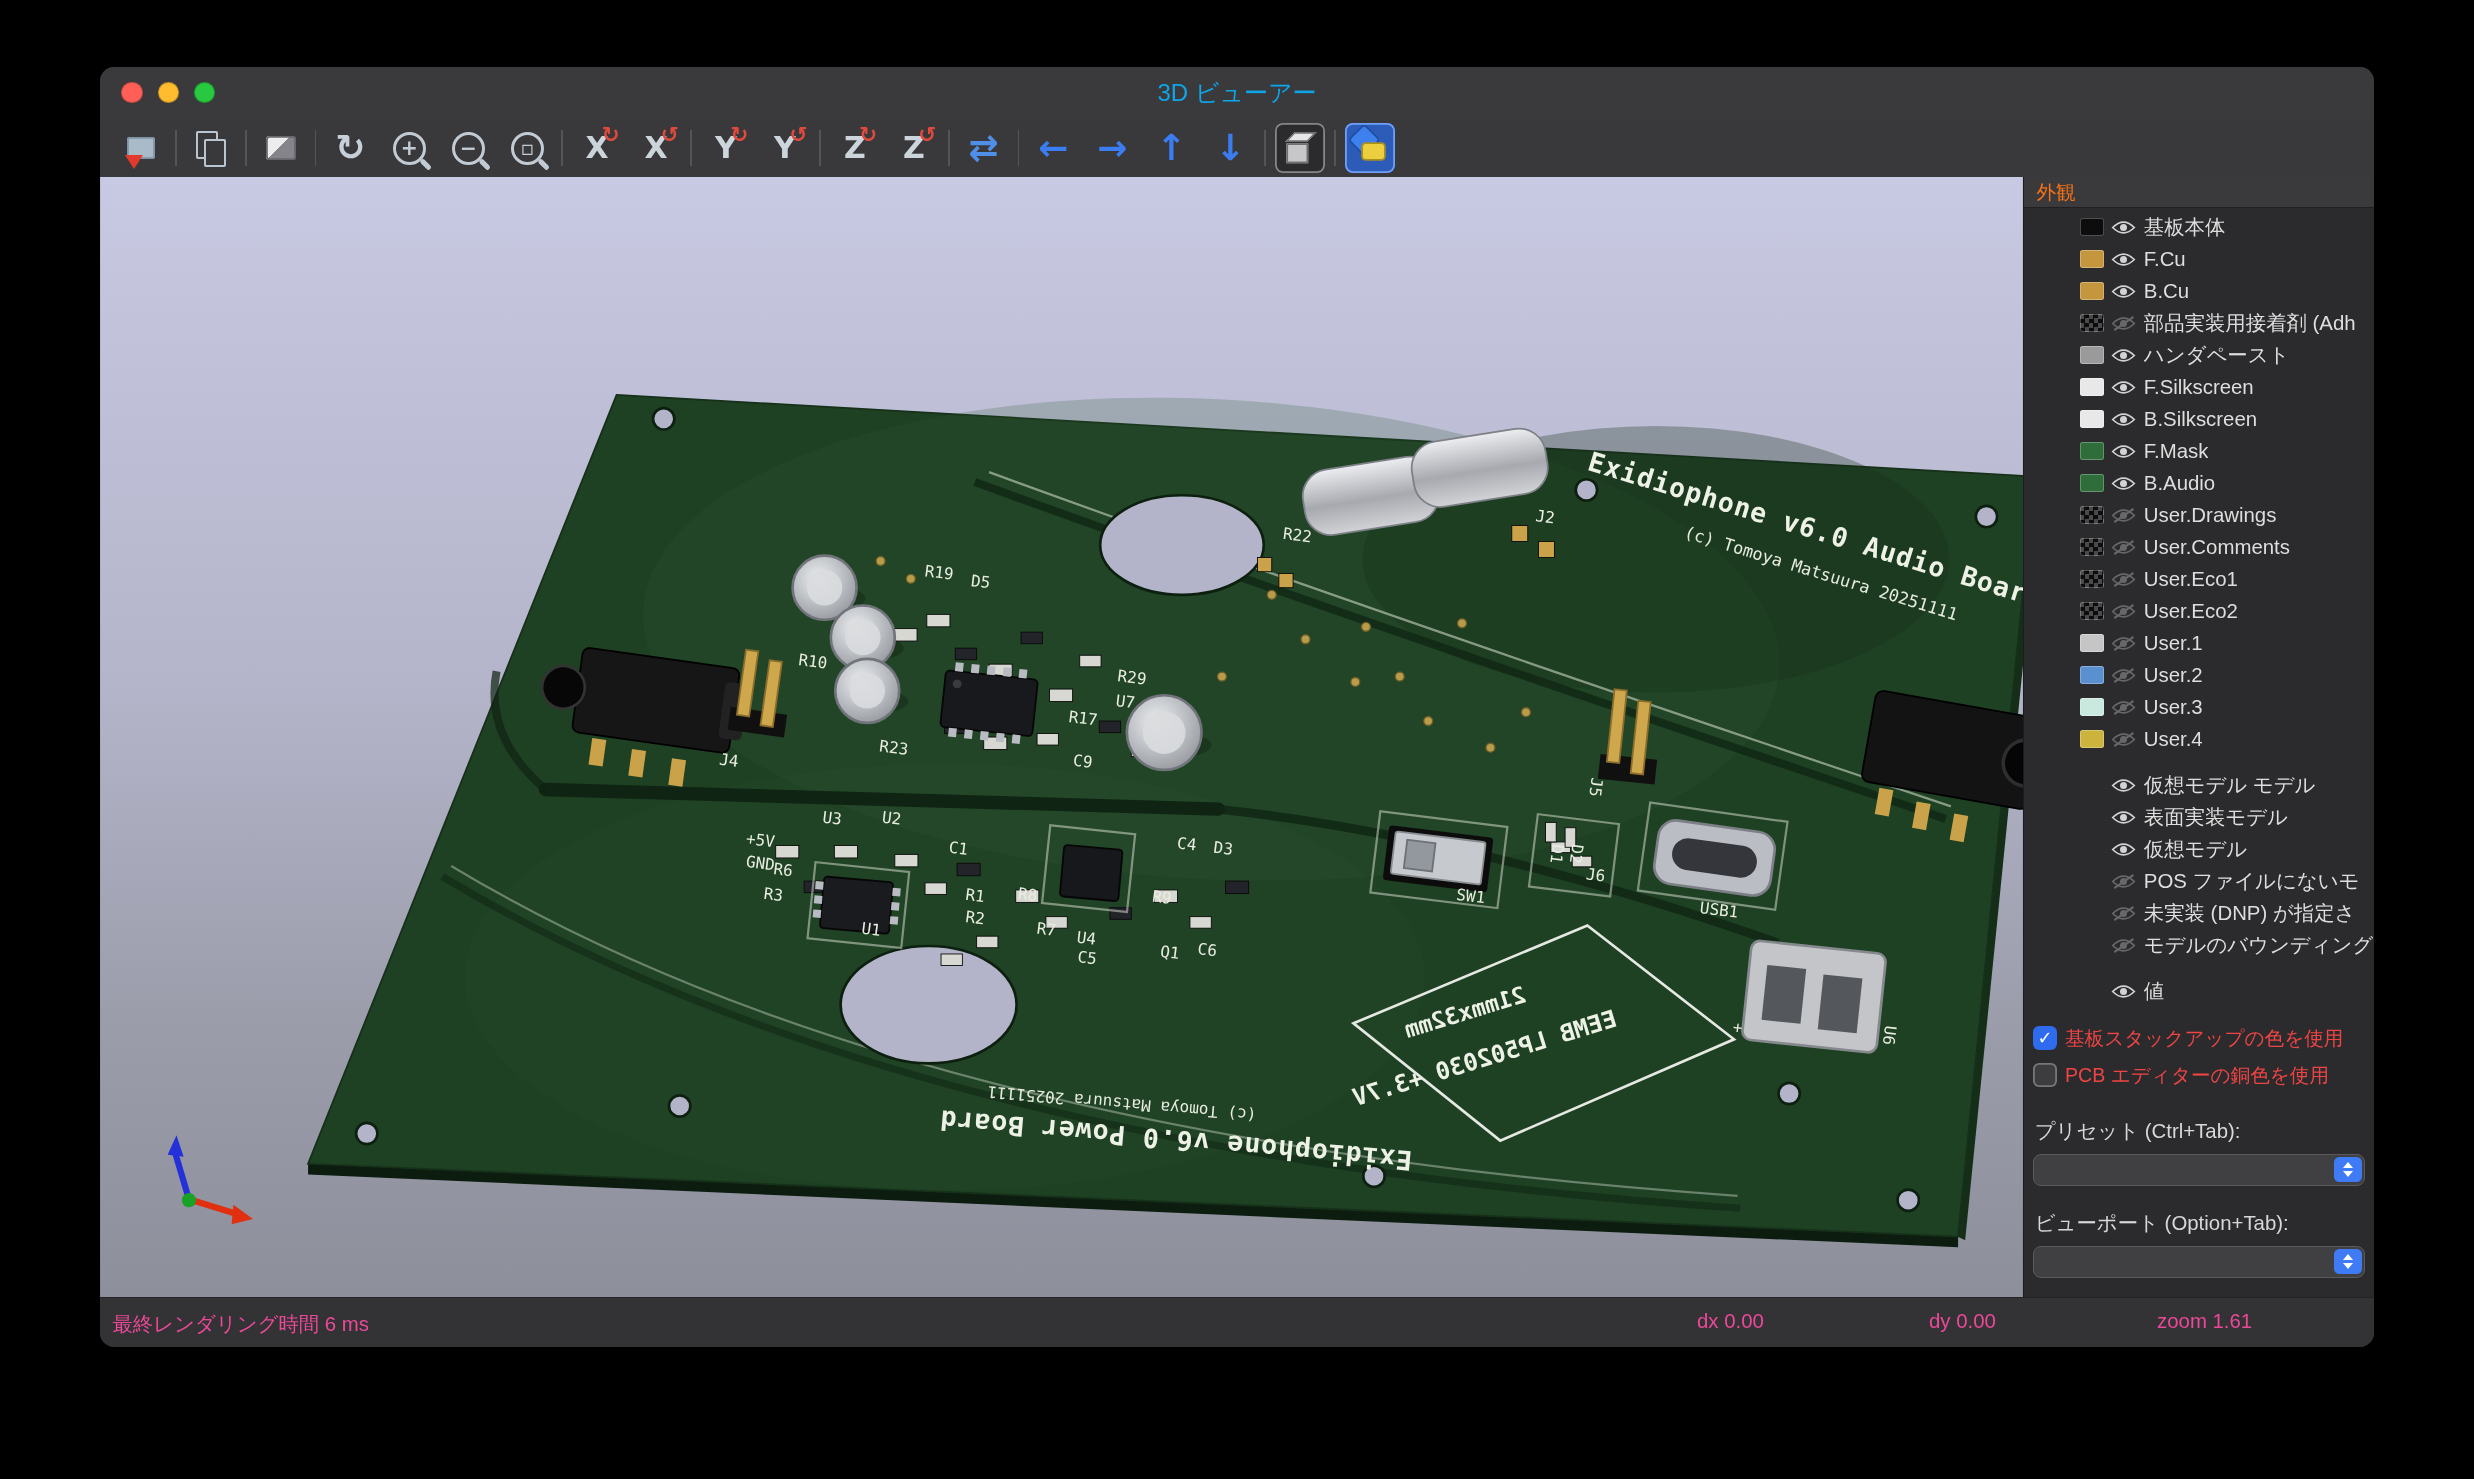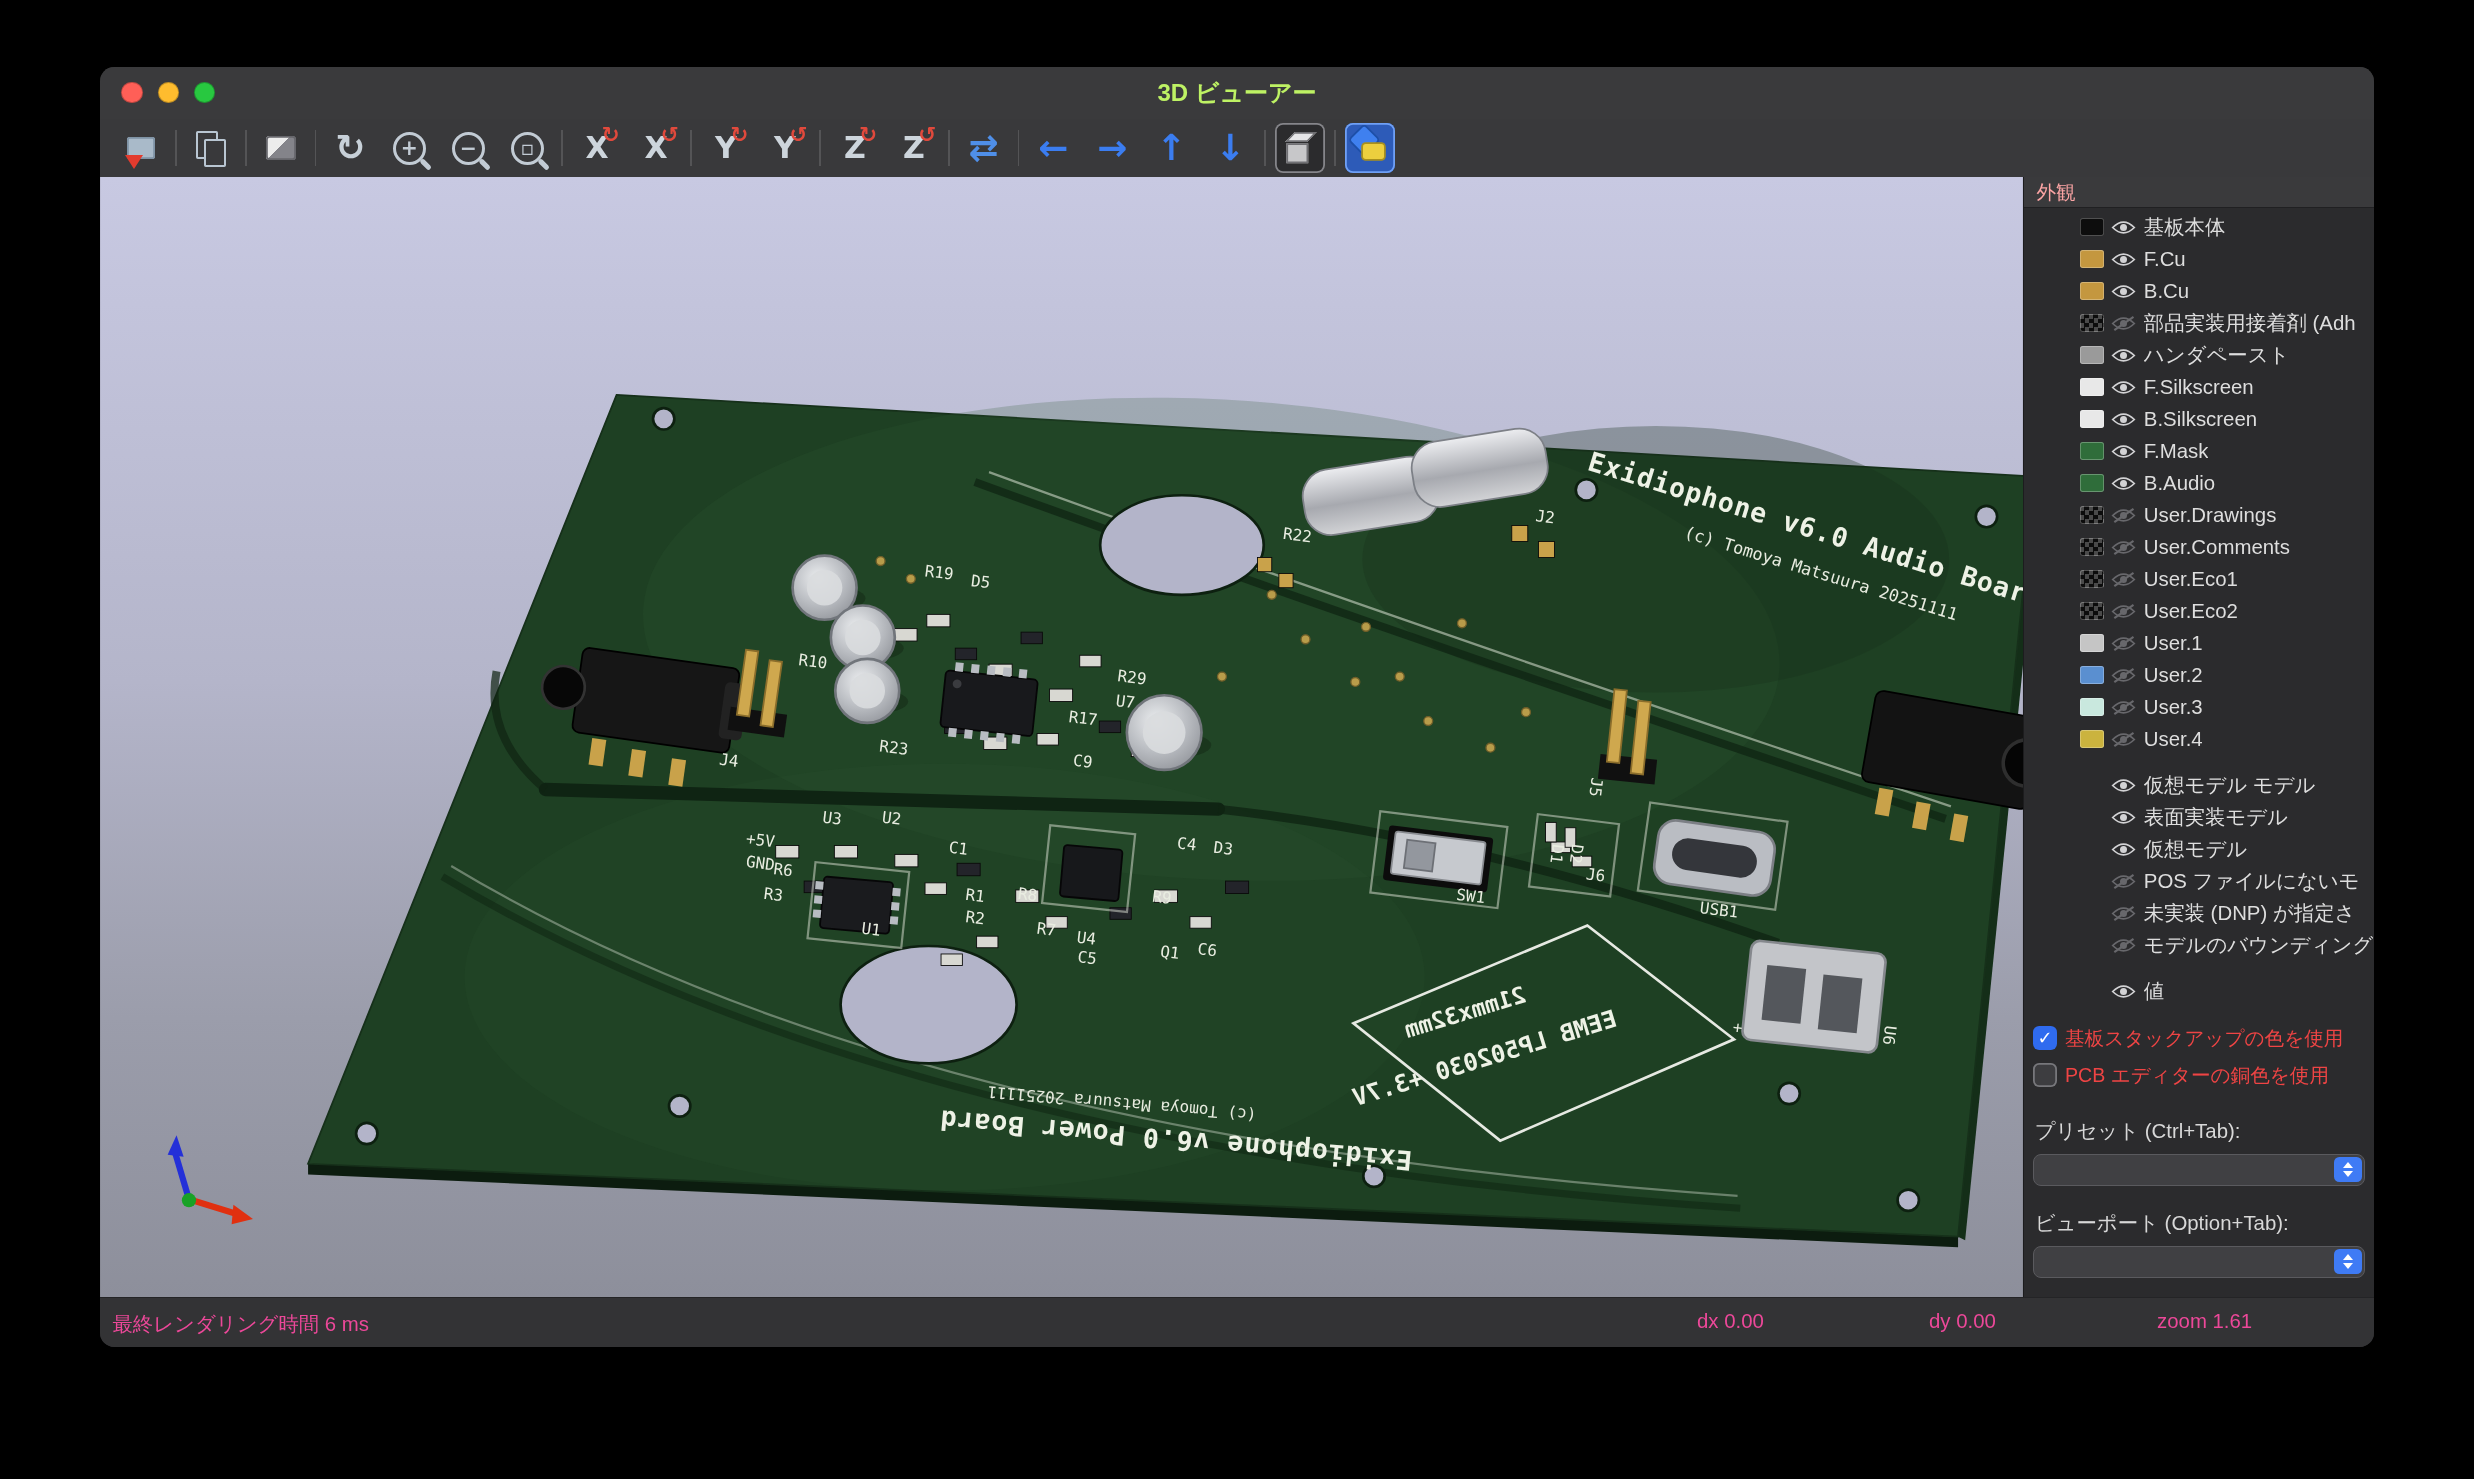--- a/index.html
+++ b/index.html
@@ -6,21 +6,21 @@
   body{width:2475px;height:1479px;overflow:hidden;font-family:"Liberation Sans","DejaVu Sans",sans-serif;}
   .screen{position:relative;width:2475px;height:1479px;background:#000;}
   .window{position:absolute;left:100px;top:67px;width:2274px;height:1280px;background:#2b2b2d;
           border-radius:14.2px;overflow:hidden;box-shadow:0 30px 80px rgba(0,0,0,.75);}
   
   .titlebar{position:absolute;left:0;top:0;width:100%;height:52px;background:#3a3a3c;
             border-bottom:0.9px solid #242426;display:flex;align-items:center;justify-content:center;}
   .traffic{position:absolute;left:21.3px;top:15px;display:flex;gap:15px;}
   .tl{width:21.3px;height:21.3px;border-radius:50%;box-shadow:inset 0 0 0 0.9px rgba(0,0,0,.25);}
   .tl.red{background:#ff5f57}.tl.yellow{background:#febc2e}.tl.green{background:#28c840}
-  .wtitle{color:#bef264;font-size:24px;font-weight:bold;}
+  .wtitle{color:#0ea5e9;font-size:24px;font-weight:normal;}
   
   .toolbar{position:absolute;left:0;top:52px;width:100%;height:59px;background:#39393b;
            border-bottom:0.9px solid #242426;display:flex;align-items:center;gap:9px;padding-left:16px;box-sizing:border-box;}
   .tb-btn{position:relative;width:50px;height:50px;flex:none;background:transparent;border:none;padding:0;
           display:flex;align-items:center;justify-content:center;cursor:default;}
   .tb-sep{width:1.8px;height:36px;background:#545456;flex:none;}
   .tb-btn .g1{font-size:30px;font-weight:bold;color:#cdd5dc;line-height:1;font-family:"DejaVu Sans",sans-serif;}
   .tb-btn .g2{position:absolute;right:2.7px;top:0.9px;font-size:21.3px;font-weight:bold;color:#e0493c;line-height:1;font-family:"DejaVu Sans",sans-serif;}
   .mag{width:27px;height:27px;border:3.6px solid #c2cbd4;border-radius:50%;position:relative;display:flex;align-items:center;justify-content:center;}
   .mag::after{content:"";position:absolute;width:13.3px;height:5.3px;background:#c2cbd4;bottom:-6.2px;right:-9px;transform:rotate(45deg);border-radius:2.7px;}
@@ -42,21 +42,21 @@
   .silk-title{fill:#eef2e6;font:bold 30px "DejaVu Sans Mono",monospace;letter-spacing:1px;text-anchor:middle;}
   .silk-credit{fill:#e7ebdf;font:19px "DejaVu Sans Mono",monospace;text-anchor:middle;}
   .silk-big{fill:#eef2e6;font:bold 27px "DejaVu Sans Mono",monospace;text-anchor:middle;}
   .silkbox{fill:none;stroke:#dfe4d8;stroke-width:2.5;opacity:.5;}
   .via{fill:#c9a64e;stroke:#7a622a;stroke-width:1.5;opacity:.9;}
   .hole{fill:#b3b4c9;stroke:#0d2010;stroke-width:3;}
   .pv{stroke:#0a0a0a;stroke-width:1;}
   
   .panel{position:absolute;left:1923px;top:110px;width:351px;height:1121px;background:#2b2b2d;
          border-left:1.8px solid #1c1c1e;box-sizing:border-box;color:#dedede;}
-  .panel-header{height:30px;background:#3a3a3c;border-bottom:0.9px solid #202022;display:flex;align-items:center;padding-left:12.4px;font-size:19.6px;color:#fca5a5;}
+  .panel-header{height:30px;background:#3a3a3c;border-bottom:0.9px solid #202022;display:flex;align-items:center;padding-left:12.4px;font-size:19.6px;color:#f97316;}
   .layer-list{padding-top:3px;margin-left:45px;}
   .lrow{display:flex;align-items:center;height:32px;padding-left:10.7px;}
   .lrow.gap{margin-top:14.2px;}
   .swatch{width:24px;height:18.7px;border-radius:2.7px;flex:none;box-shadow:inset 0 0 0 0.9px rgba(255,255,255,.28);}
   .swatch.none{visibility:hidden;}
   .checker{background:repeating-conic-gradient(#0c0c0c 0% 25%,#4a4a4a 0% 50%) 0 0/9px 9px;}
   .eyewrap{margin-left:7.1px;flex:none;display:flex;}
   .eyewrap.on{color:#d2d2d4;}
   .eyewrap.off{color:#68686c;}
   .eye{width:25px;height:17px;}

